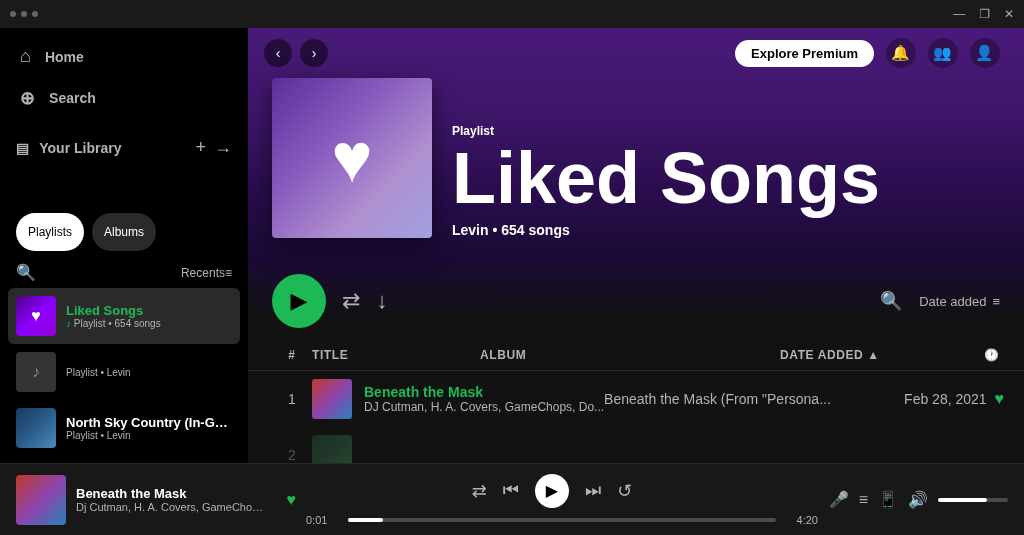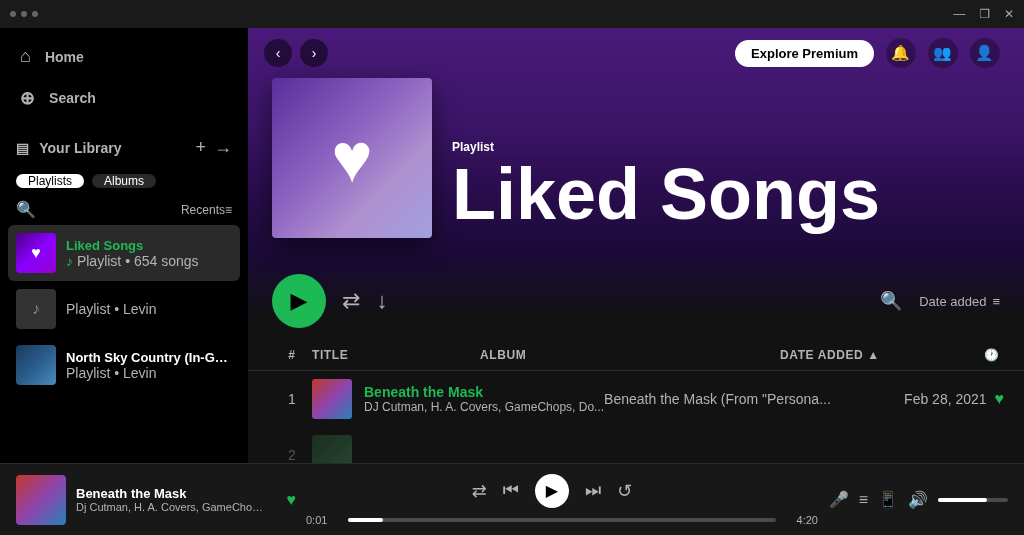--- a/index.html
+++ b/index.html
@@ -90,23 +90,24 @@
       color: #b3b3b3; font-size: 18px; cursor: pointer;
     }
     .sidebar-filter-row {
       display: flex; gap: 8px; padding: 6px 16px;
     }
     .filter-btn {
       background: #2a2a2a;
       border: none;
       color: #fff;
       border-radius: 20px;
-      padding: 0 12px;
+      padding: 12px 12px;
       font-size: 12px;
       cursor: pointer;
+      margin-top: 39px;
     }
     .filter-btn.active {
       background: #fff;
       color: #000;
     }
     .sidebar-search-row {
       display: flex;
       align-items: center;
       justify-content: space-between;
       padding: 6px 16px;
@@ -146,21 +147,21 @@
     .sidebar-item-name {
       font-size: 13px;
       font-weight: 600;
       color: #fff;
       white-space: nowrap;
       overflow: hidden;
       text-overflow: ellipsis;
     }
     .sidebar-item-name.green { color: #1db954; }
     .sidebar-item-sub {
-      font-size: 14px;
+      font-size: 10px;
       color: #b3b3b3;
       white-space: nowrap;
       overflow: hidden;
       text-overflow: ellipsis;
     }
 
     
     .content {
       flex: 1;
       background: #121212;
@@ -574,20 +575,25 @@
         </div>
       </div>
 
       <div class="hero-content">
         <div class="hero-cover">
           <span class="hero-heart">♥</span>
         </div>
         <div class="hero-info">
           <div class="hero-type">Playlist</div>
           <div class="hero-title">Liked Songs</div>
+          <div class="hero-meta">
+            <span>Levin</span>
+            <span> • </span>
+            <span>654 songs</span>
+          </div>
         </div>
       </div>
     </div>
 
     <div class="tracks-area">
       <div class="tracks-toolbar">
         <button class="play-btn-large">▶</button>
         <span class="toolbar-icon">⇄</span>
         <span class="toolbar-icon">↓</span>
         <div class="toolbar-spacer"></div>

